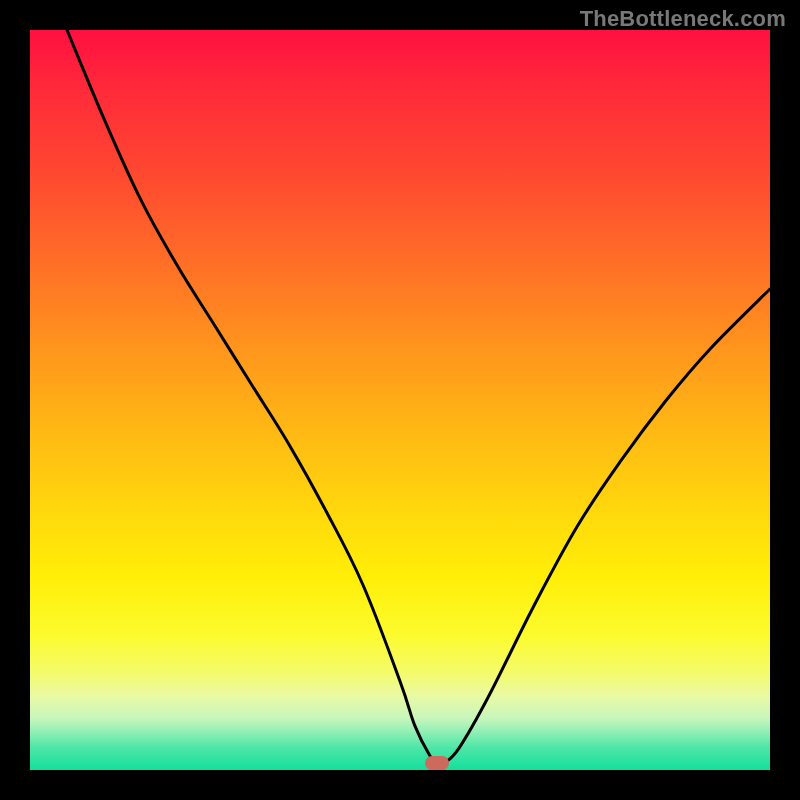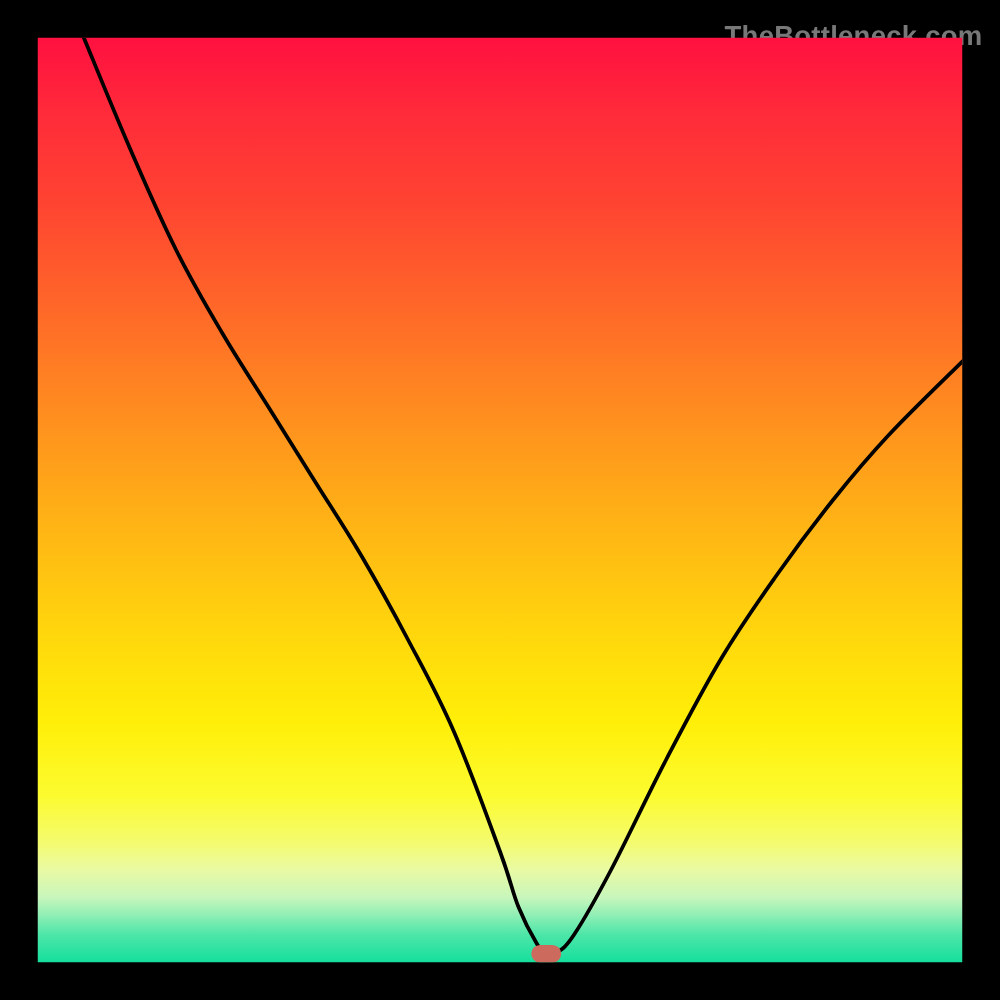--- a/index.html
+++ b/index.html
@@ -5,21 +5,21 @@
   * { margin: 0; padding: 0; box-sizing: border-box; }
   html, body { width: 800px; height: 800px; overflow: hidden; background: #000; }
   .outer {
     width: 800px;
     height: 800px;
     background: #000;
     position: relative;
   }
   .attribution {
     position: absolute;
-    top: 16px;
+    top: 6px;
     right: 14px;
     font-family: Arial, Helvetica, sans-serif;
     font-size: 22px;
     font-weight: 600;
     color: #787878;
     letter-spacing: 0.2px;
   }
   .plot {
     position: absolute;
     left: 30px;

